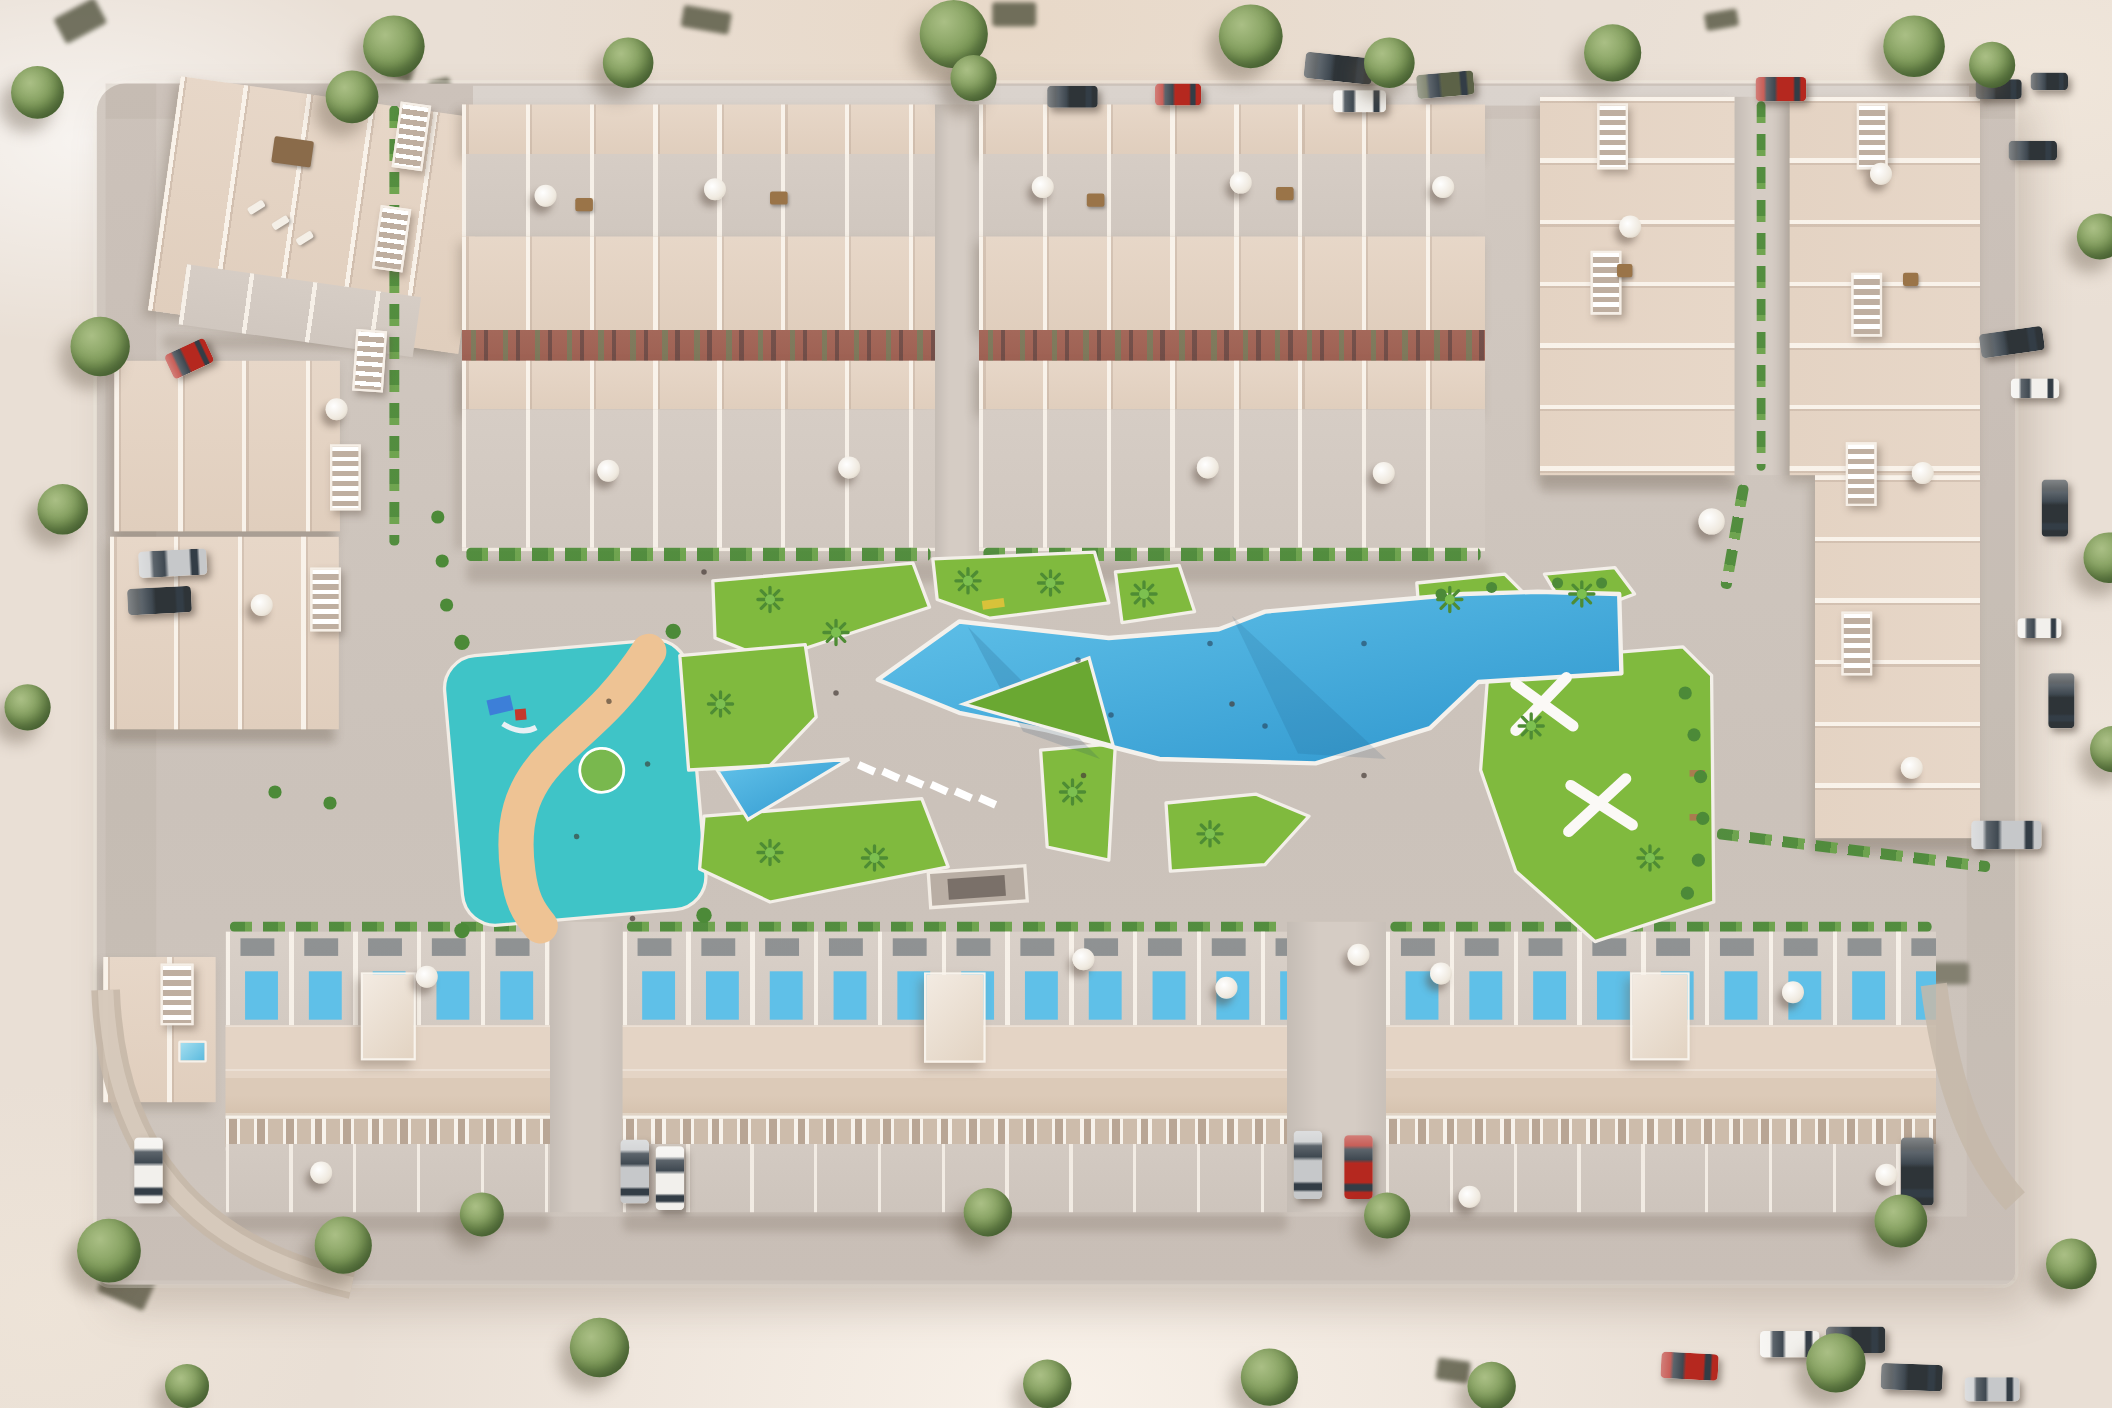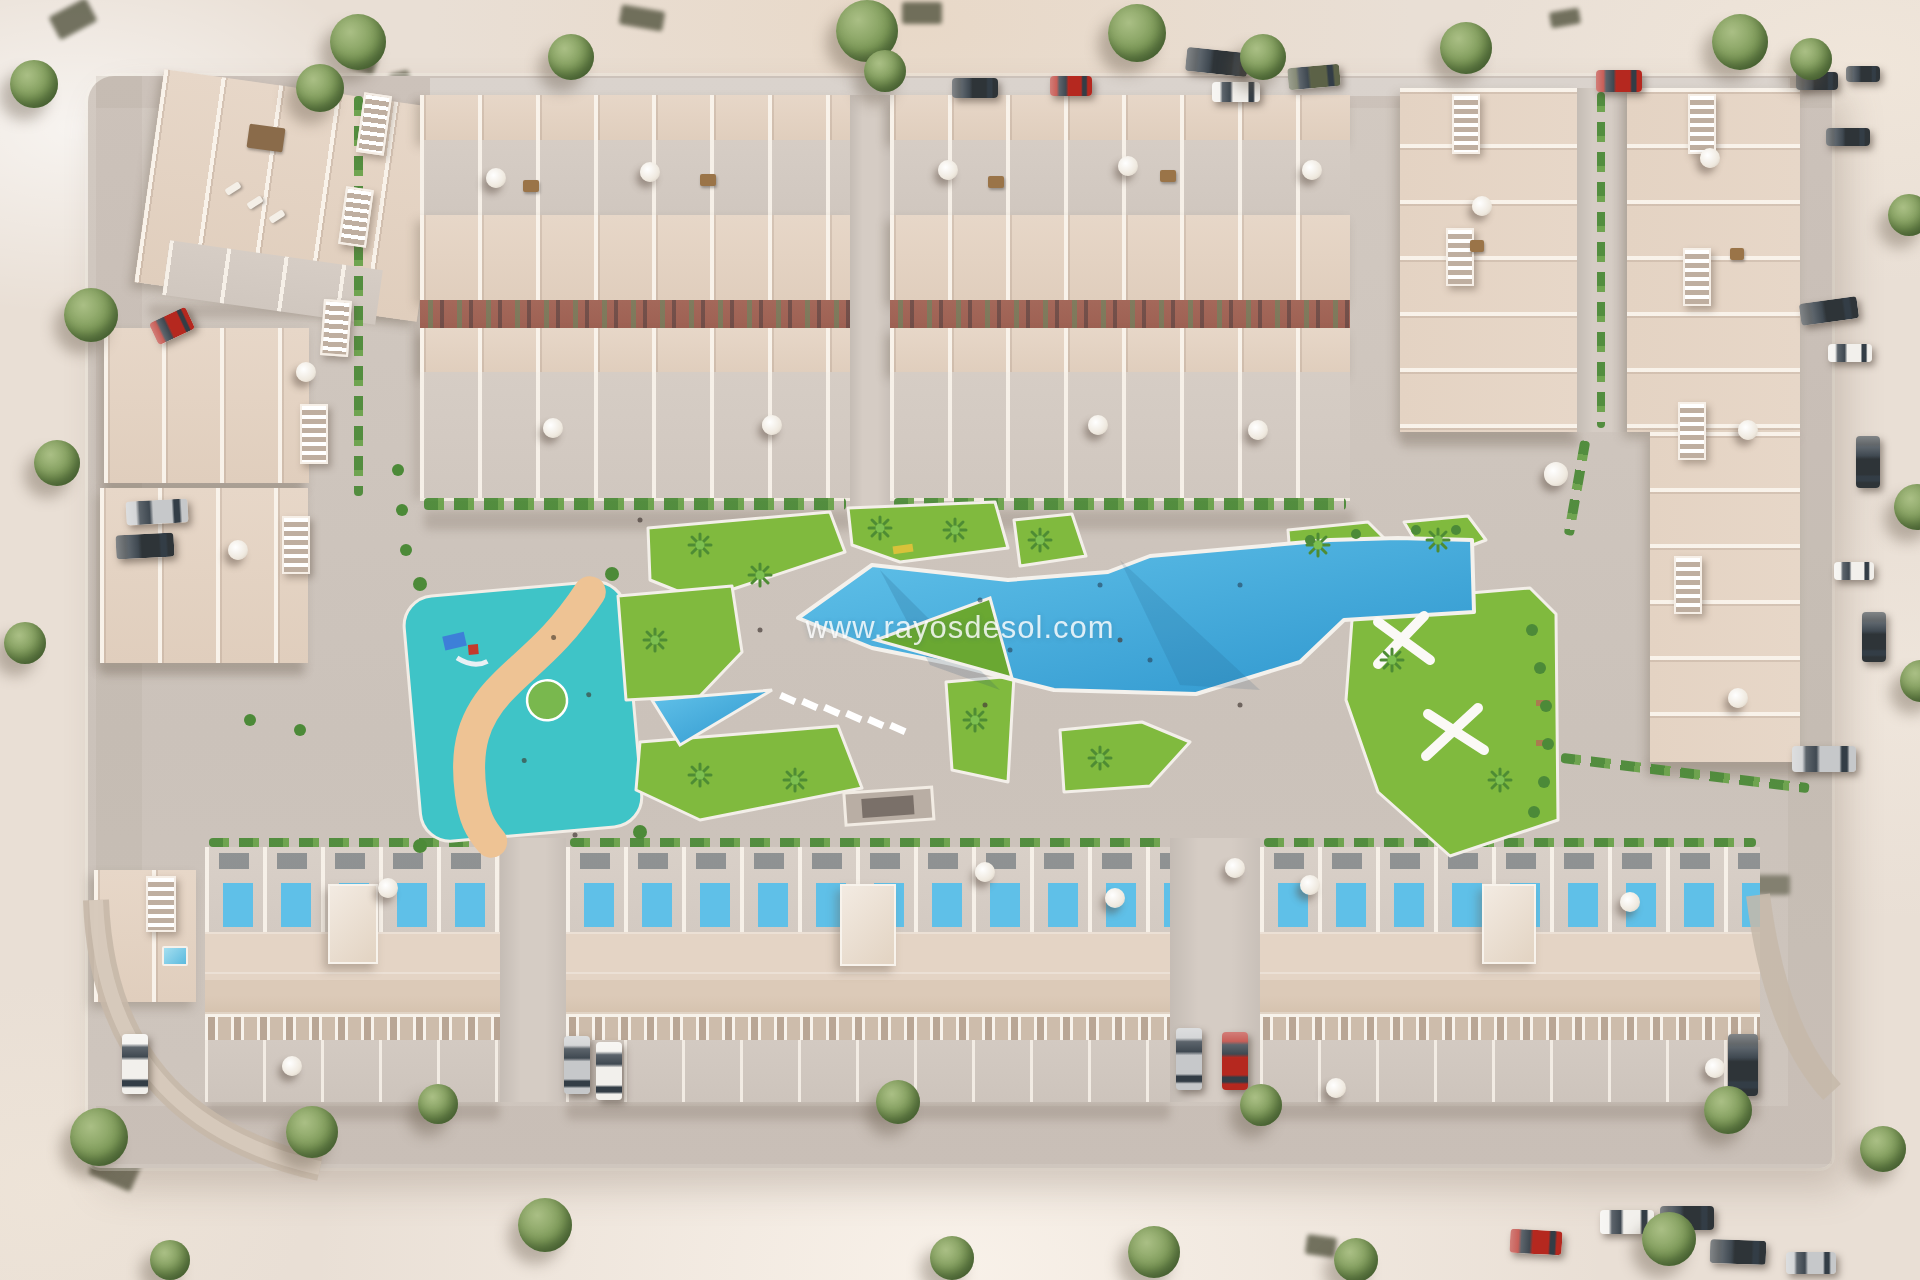--- a/index.html
+++ b/index.html
@@ -476,14 +476,13 @@
   <div class="tree" style="left:876px;top:1080px;width:44px;height:44px"></div>
   <div class="tree" style="left:1240px;top:1084px;width:42px;height:42px"></div>
   <div class="tree" style="left:418px;top:1084px;width:40px;height:40px"></div>
   <div class="tree" style="left:1334px;top:1238px;width:44px;height:44px"></div>
   <div class="tree" style="left:150px;top:1240px;width:40px;height:40px"></div>
   <div class="tree" style="left:1888px;top:194px;width:42px;height:42px"></div>
   <div class="tree" style="left:1894px;top:484px;width:46px;height:46px"></div>
   <div class="tree" style="left:1900px;top:660px;width:42px;height:42px"></div>
   <div class="tree" style="left:1860px;top:1126px;width:46px;height:46px"></div>
 
-  <div class="watermark">www.rayosdesol.com</div>
 </div>
 
 </body></html>

